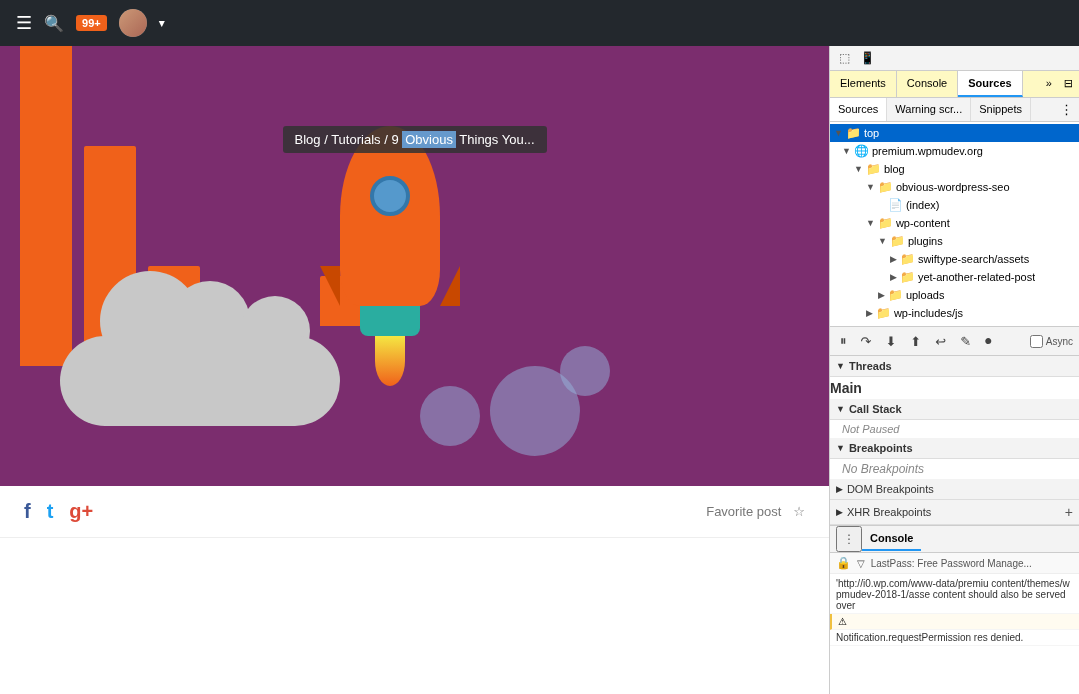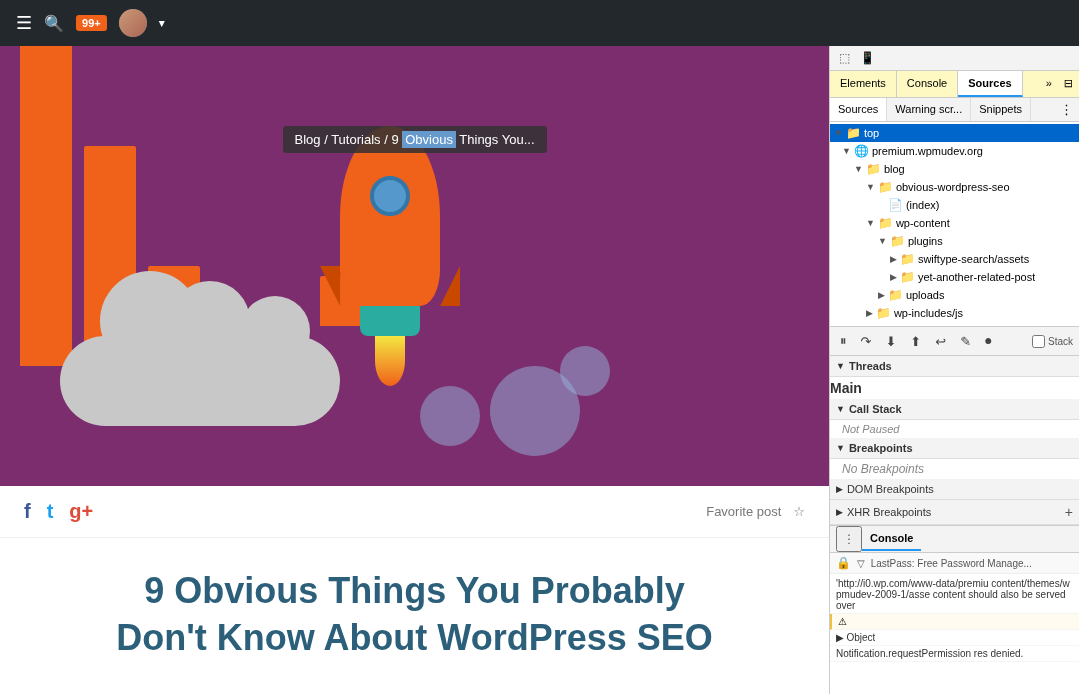--- a/index.html
+++ b/index.html
@@ -485,24 +485,20 @@
         <span class="social-fb">f</span>
         <span class="social-tw">t</span>
         <span class="social-gp">g+</span>
       </div>
       <div class="favorite-post">
         <span>Favorite post</span>
         <span>☆</span>
       </div>
     </div>
 
-    <div class="article-title">
-      <span>9 Obvious Things You Probably</span><br>
-      <span>Don't Know About WordPress SEO</span>
-    </div>
   </div>
 
   <div class="devtools-panel">
 
     <div class="devtools-top-icons">
       <button class="dt-icon-btn">⬚</button>
       <button class="dt-icon-btn">📱</button>
     </div>
 
     <div class="devtools-tabs">
@@ -605,21 +601,21 @@
     <div class="debugger-toolbar">
       <button class="debug-btn">⏸</button>
       <button class="debug-btn">↷</button>
       <button class="debug-btn">⬇</button>
       <button class="debug-btn">⬆</button>
       <button class="debug-btn">↩</button>
       <button class="debug-btn">✎</button>
       <button class="debug-btn">⏺</button>
       <div class="async-label">
         <input type="checkbox" class="async-checkbox" style="">
-        <span>Stack</span>
+        <span>Async</span>
       </div>
     </div>
 
     <div class="section-header">
       <span class="section-arrow">▼</span>
       <span>Threads</span>
     </div>
     <div class="thread-item bold">
       <span>Main</span>
     </div>
@@ -654,28 +650,25 @@
           <span>Console</span>
         </div>
       </div>
       <div class="console-lastpass-bar">
         <span class="lastpass-icon">🔒</span>
         <span>▽</span>
         <span>LastPass: Free Password Manage...</span>
       </div>
       <div class="console-messages">
         <div class="console-msg info">
-          <span class="console-msg-text">'http://i0.wp.com/www-data/premiu content/themes/wpmudev-2009-1/asse content should also be served over</span>
+          <span class="console-msg-text">'http://i0.wp.com/www-data/premiu content/themes/wpmudev-2018-1/asse content should also be served over</span>
         </div>
         <div class="console-msg warning">
           <span class="console-msg-icon">⚠</span>
         </div>
         <div class="console-msg">
-          <span class="console-msg-text">▶ Object</span>
-        </div>
-        <div class="console-msg">
           <span class="console-msg-text">Notification.requestPermission res denied.</span>
         </div>
       </div>
     </div>
 
   </div>
 </div>
 
 </body></html>

